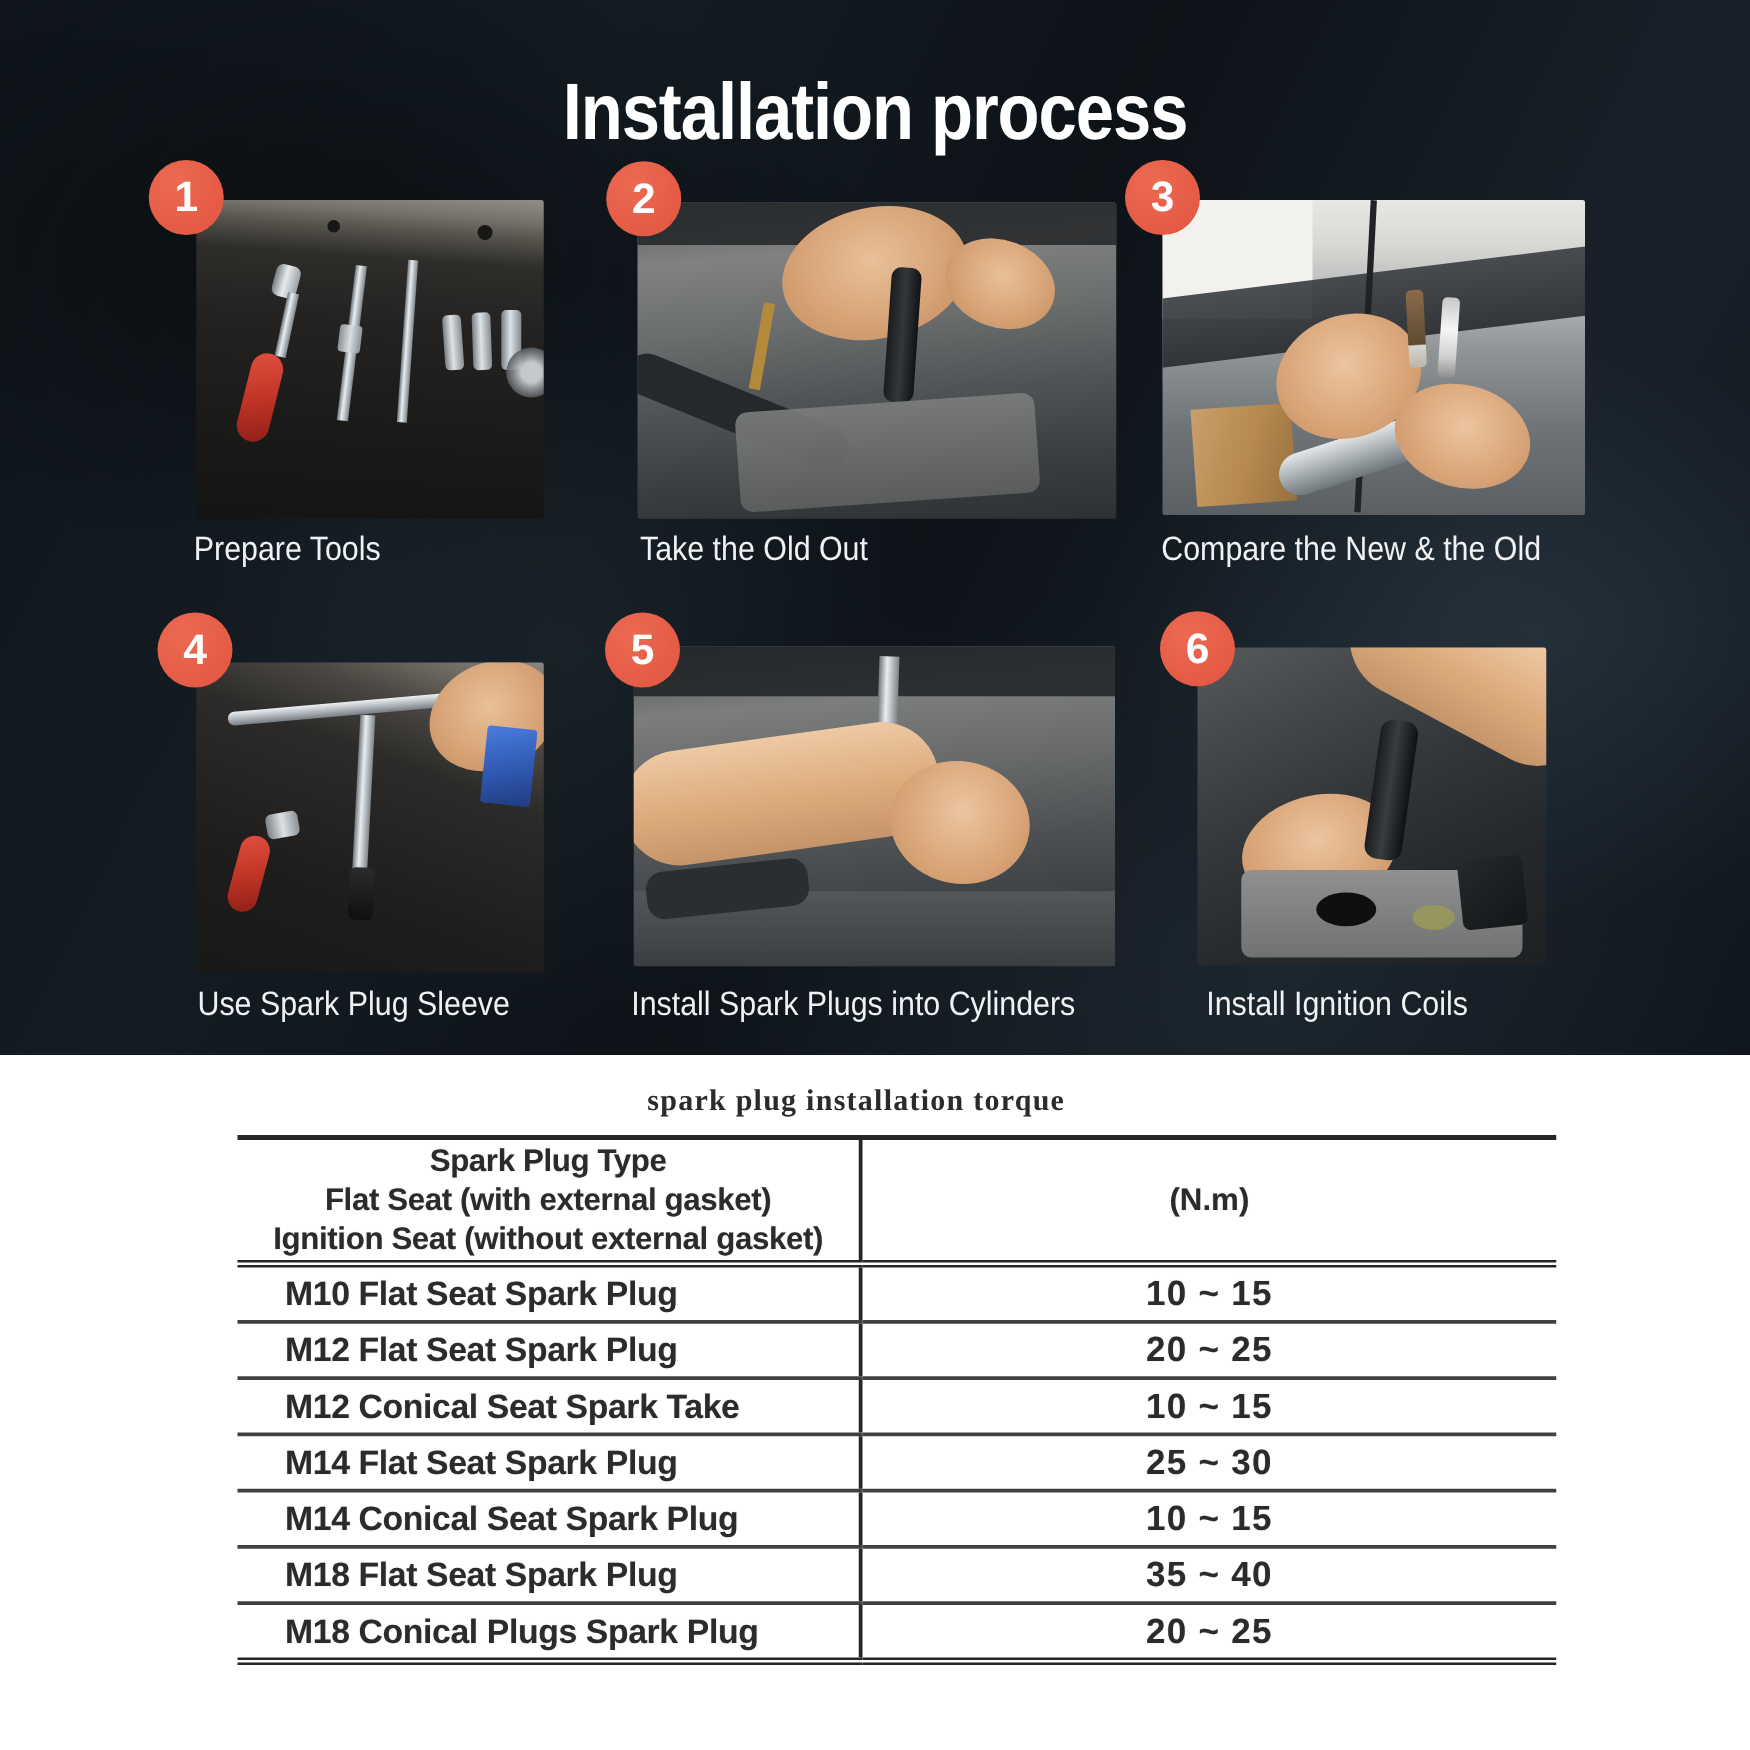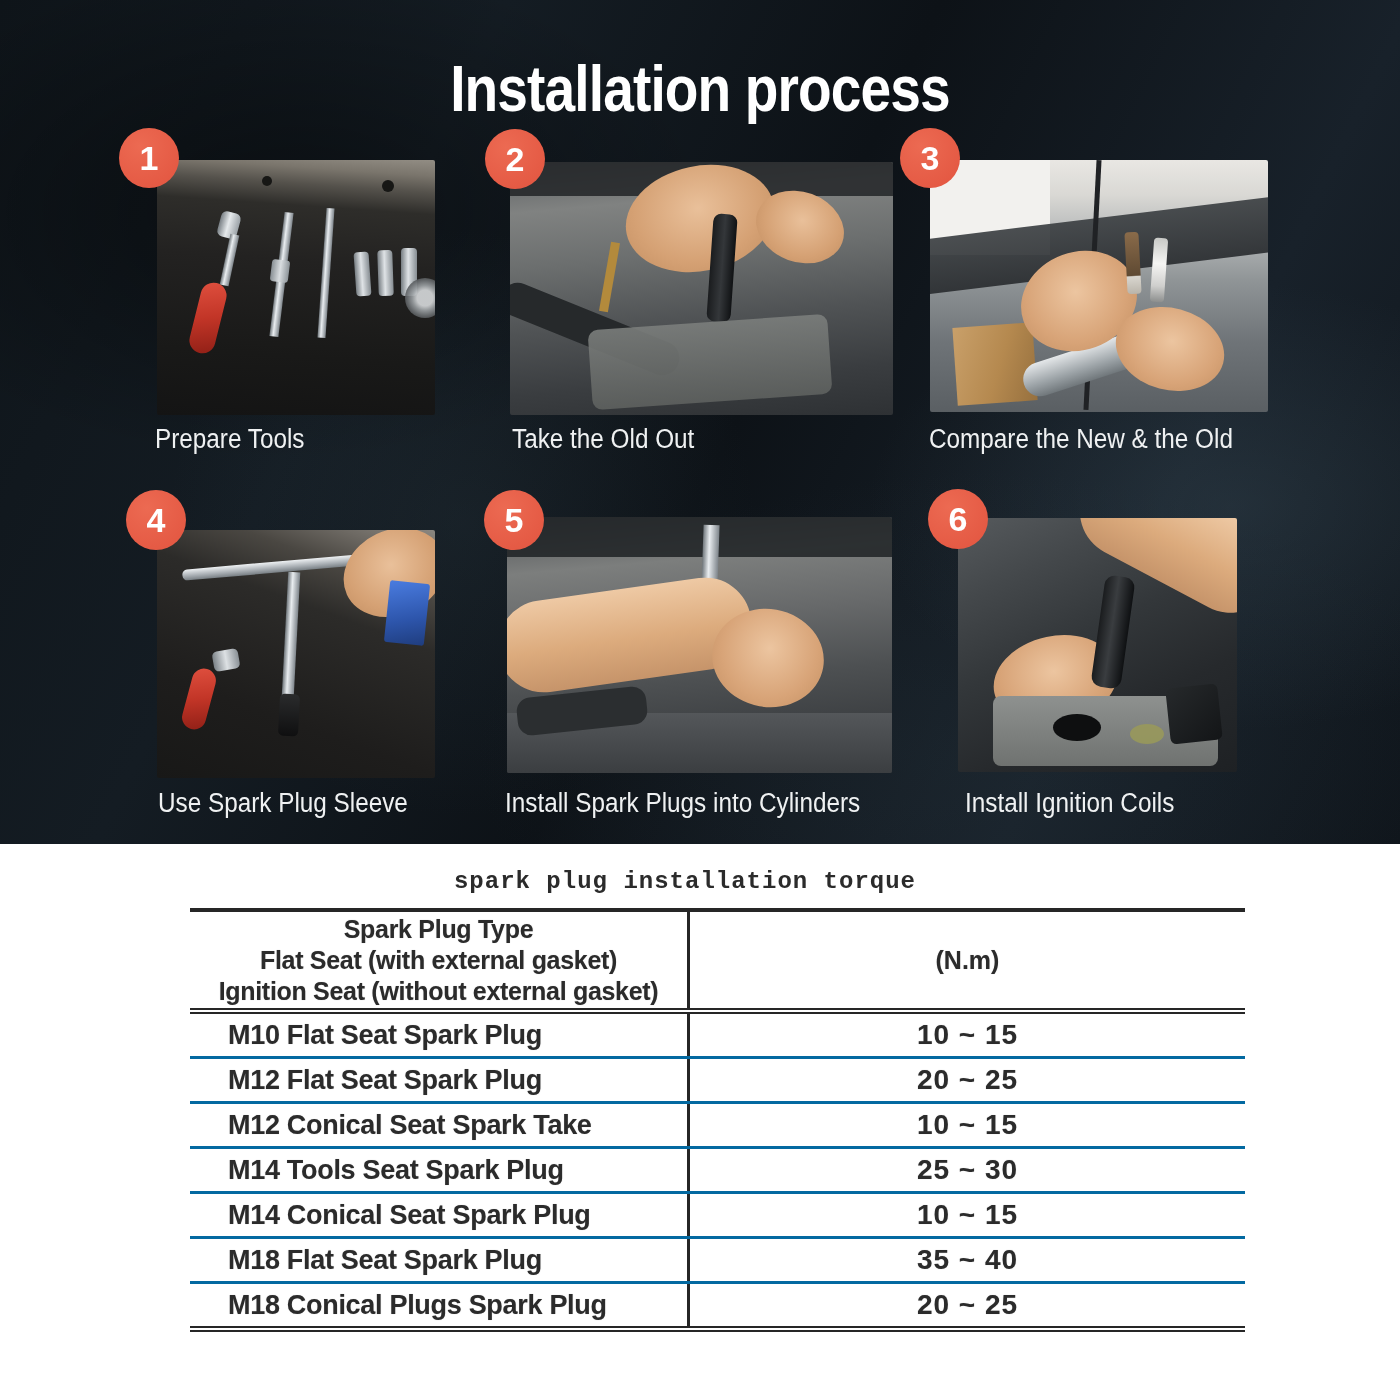--- a/index.html
+++ b/index.html
@@ -25,29 +25,29 @@
     justify-content:center;z-index:3;}
   .photo{position:absolute;overflow:hidden;border-radius:2px;z-index:1;}
   .shape{position:absolute;}
   .caption{position:absolute;color:#eff1f2;font-size:27px;font-weight:400;
     white-space:nowrap;transform:scaleX(.9);transform-origin:left center;}
 
   
   .light{position:absolute;left:0;top:844px;width:1400px;height:556px;background:#fff;
     color:#262626;}
   .table-title{position:absolute;left:165px;top:24px;width:1040px;text-align:center;
-    font-family:Liberation Mono, monospace;font-weight:700;
+    font-family:Liberation Serif, serif;font-weight:700;
     font-size:24px;color:#2b2b2b;letter-spacing:1px;}
   table.torque{position:absolute;left:190px;top:64px;width:1055px;border-collapse:collapse;
     border-top:4px solid #262626;color:#2b2b2b;text-shadow:0 0 1px rgba(0,0,0,.25);}
   table.torque th{height:94px;border-bottom:6px double #262626;font-weight:700;
     font-size:25px;line-height:31px;vertical-align:middle;}
   table.torque th.type-col{width:495px;text-align:center;letter-spacing:-.3px;}
   table.torque th.unit-col,table.torque td.unit{border-left:3px solid #262626;}
-  table.torque td{height:40px;border-bottom:3px solid #0369a1;font-weight:700;
+  table.torque td{height:40px;border-bottom:3px solid #404040;font-weight:700;
     font-size:27px;vertical-align:middle;}
   table.torque td.type{text-align:left;padding-left:38px;letter-spacing:-.3px;}
   table.torque td.unit{text-align:center;font-size:28px;letter-spacing:1px;}
   table.torque tr:last-child td{border-bottom:6px double #262626;}
   .remarks{position:absolute;left:172px;top:476px;width:1120px;font-size:25px;
     font-weight:700;color:#161616;line-height:37px;letter-spacing:-.2px;
     text-shadow:0 0 1px rgba(0,0,0,.3);}
 </style>
 </head>
 <body>
@@ -184,21 +184,21 @@
         </tr>
         <tr>
           <td class="type">M12 Flat Seat Spark Plug</td>
           <td class="unit">20 ~ 25</td>
         </tr>
         <tr>
           <td class="type">M12 Conical Seat Spark Take</td>
           <td class="unit">10 ~ 15</td>
         </tr>
         <tr>
-          <td class="type">M14 Tools Seat Spark Plug</td>
+          <td class="type">M14 Flat Seat Spark Plug</td>
           <td class="unit">25 ~ 30</td>
         </tr>
         <tr>
           <td class="type">M14 Conical Seat Spark Plug</td>
           <td class="unit">10 ~ 15</td>
         </tr>
         <tr>
           <td class="type">M18 Flat Seat Spark Plug</td>
           <td class="unit">35 ~ 40</td>
         </tr>

